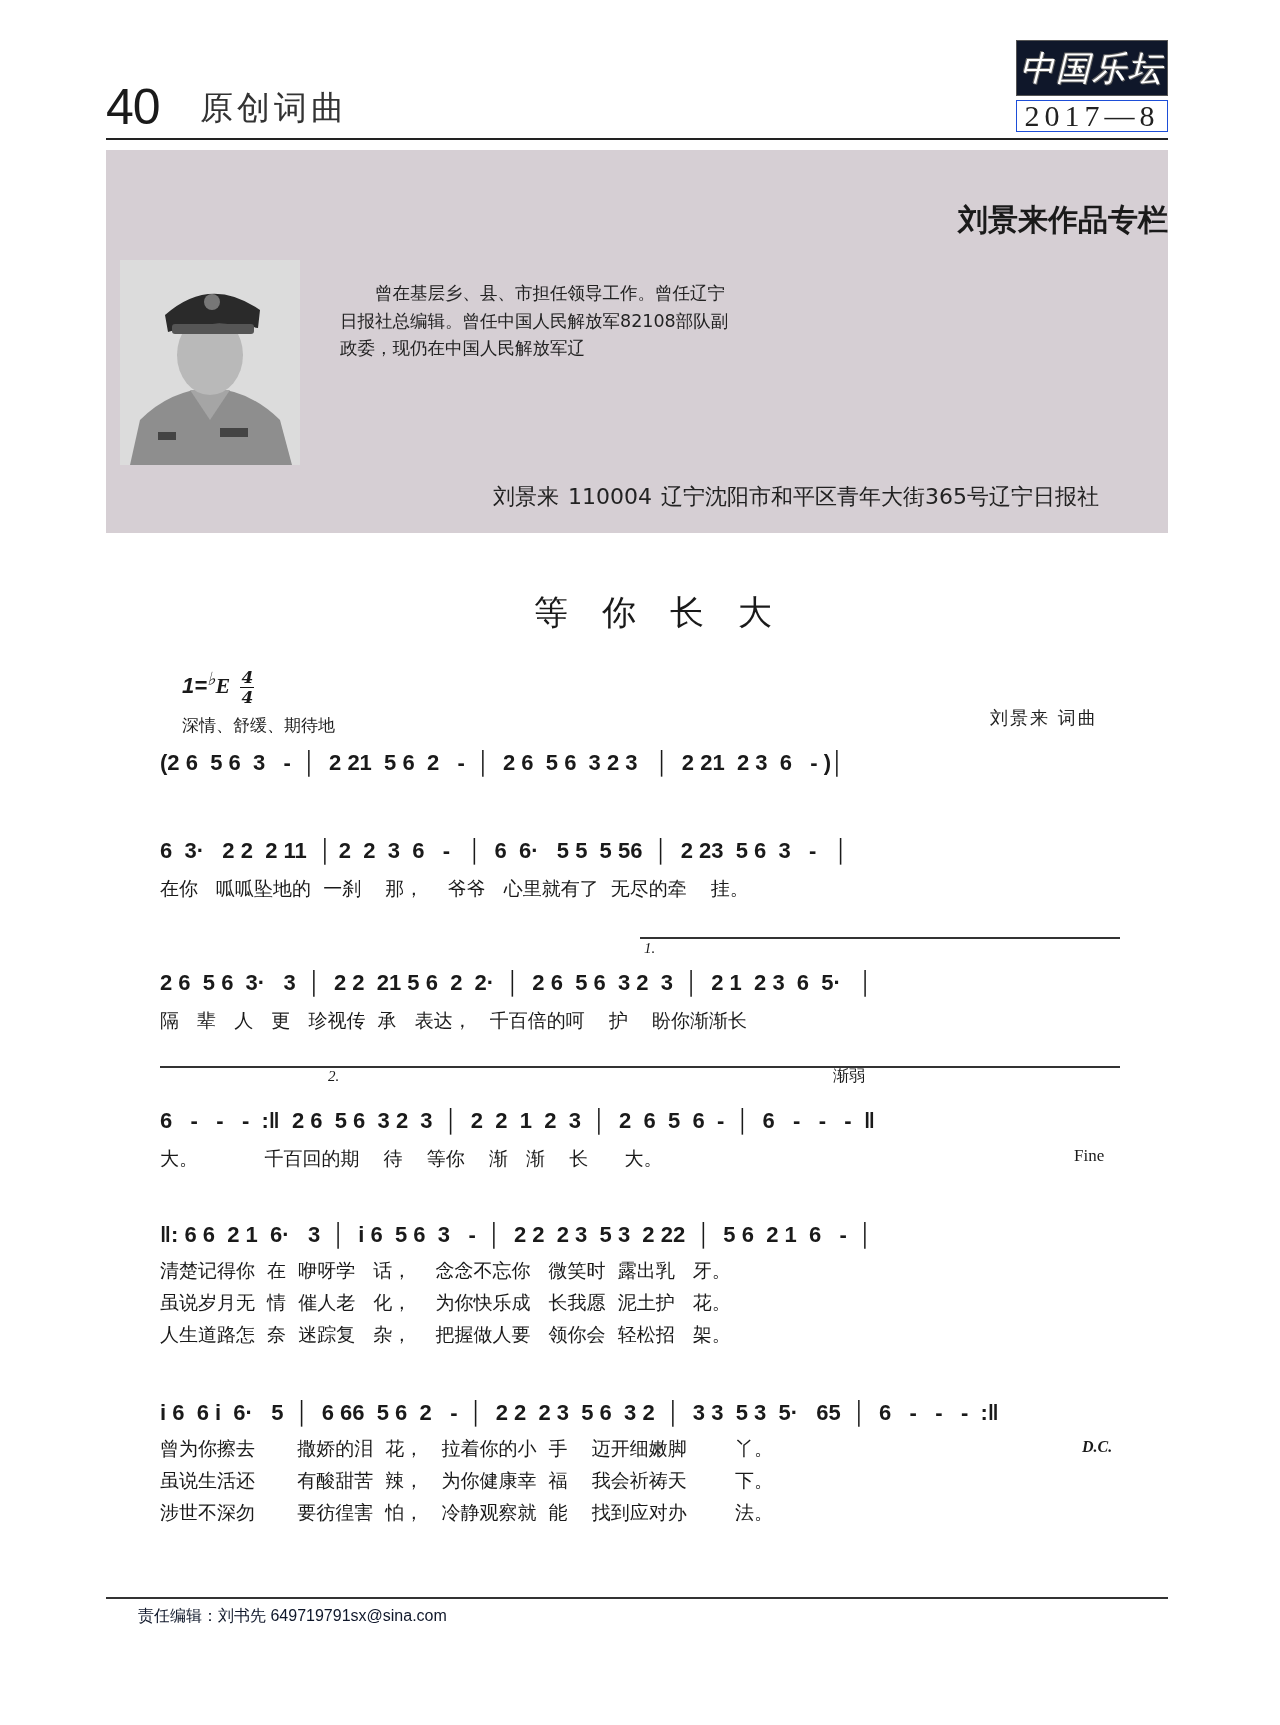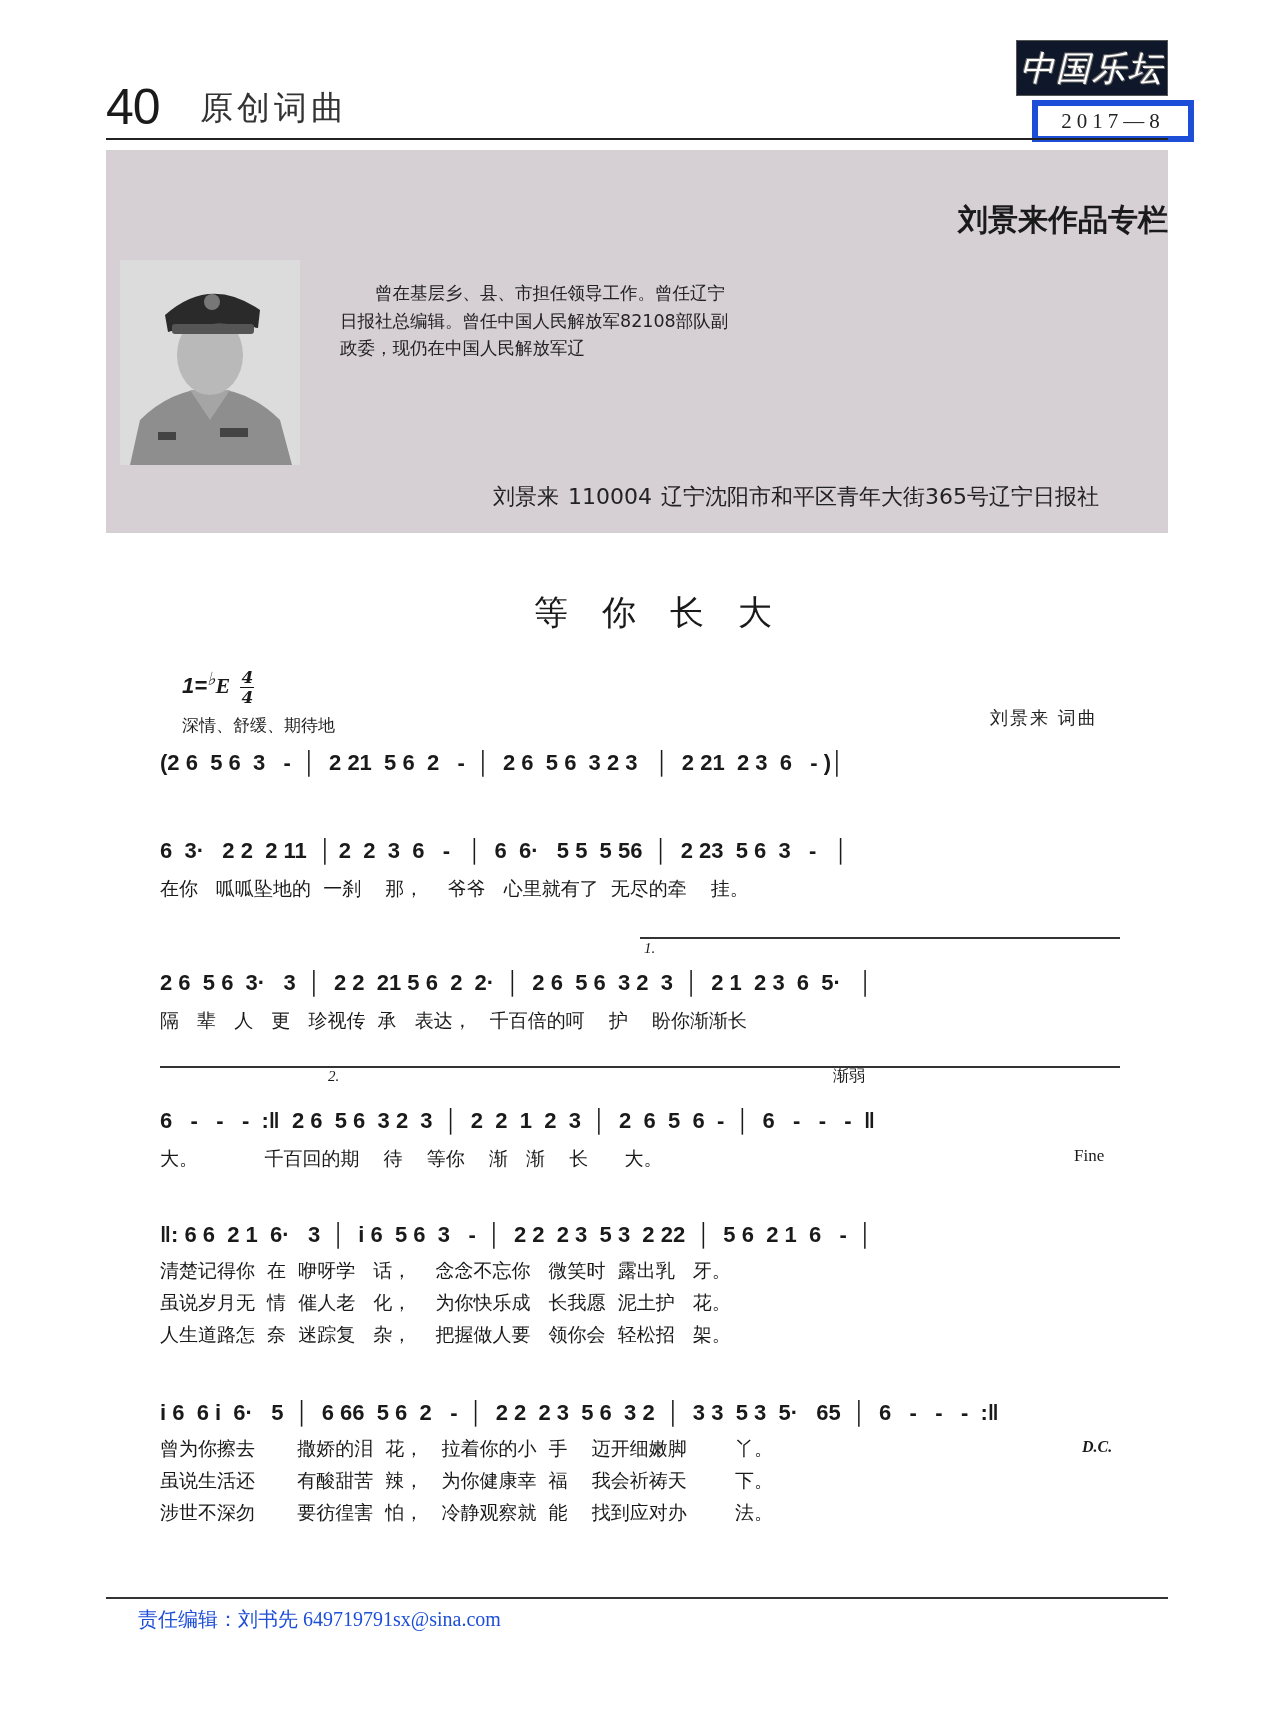--- a/index.html
+++ b/index.html
@@ -2,21 +2,21 @@
 <html><head>
 <meta charset="utf-8">
 <style>
   html,body{margin:0;padding:0;background:#fff;}
   body{width:1280px;height:1725px;position:relative;overflow:hidden;font-family:"DejaVu Sans","Liberation Sans",sans-serif;color:#1a1a1a;}
   .abs{position:absolute;}
   
   .page-num{left:106px;top:78px;font-family:"Liberation Sans",sans-serif;font-size:50px;font-weight:normal;letter-spacing:-1px;color:#1a1a1a;}
   .section-title{left:200px;top:86px;font-family:"DejaVu Serif",serif;font-size:33px;color:#333;letter-spacing:4px;}
   .logo-box{left:1016px;top:40px;width:150px;height:54px;background:#0f172a;border:1px solid #555;font-family:"DejaVu Serif",serif;font-size:34px;color:#fff;text-shadow:1px 1px 0 #666,-1px -1px 0 #666;text-align:center;line-height:54px;font-style:italic;letter-spacing:2px;}
-  .issue-box{left:1016px;top:100px;width:150px;height:30px;border:6px solid #1d4ed8;font-family:"Liberation Serif",serif;font-size:21px;text-align:center;line-height:30px;letter-spacing:5px;color:#222;margin-left:16px;}
+  .issue-box{left:1016px;top:100px;width:150px;height:30px;border:1px solid #1d4ed8;font-family:"Liberation Serif",serif;font-size:30px;text-align:center;line-height:30px;letter-spacing:5px;color:#222;}
   .head-rule{left:106px;top:138px;width:1062px;height:2px;background:#222;}
   
   .bio-panel{left:106px;top:150px;width:1062px;height:383px;background:#d6cfd4;}
   .bio-title{left:0;top:50px;width:1062px;text-align:right;font-family:"DejaVu Serif",serif;font-weight:bold;font-size:30px;color:#1a1a1a;padding-left:120px;box-sizing:border-box;}
   .photo{left:14px;top:110px;width:180px;height:205px;background:linear-gradient(180deg,#e8e8e8 0%,#cfcfcf 100%);overflow:hidden;}
   .bio-col{font-size:17.5px;line-height:27.5px;color:#222;}
   .bio-col p{margin:0;text-indent:2em;}
   .bio-col p.noindent{text-indent:0;}
   .col1{left:234px;top:130px;width:390px;}
   .col2{left:654px;top:130px;width:390px;}
@@ -34,21 +34,21 @@
   
   .row{left:160px;width:1000px;}
   .notes{position:absolute;left:0;top:0;width:1000px;height:40px;font-family:"Liberation Sans",sans-serif;font-weight:bold;font-size:22px;white-space:pre;}
   .lyric{position:absolute;left:0;width:1000px;font-family:"DejaVu Serif",serif;font-size:19px;white-space:pre;color:#1a1a1a;}
   .rule-top{position:absolute;height:1.5px;background:#333;}
   .volta{position:absolute;font-family:"Liberation Serif",serif;font-style:italic;font-size:15px;}
   .mark{position:absolute;font-size:16px;}
   .fine{position:absolute;font-family:"Liberation Serif",serif;font-size:17px;}
   .dc{position:absolute;font-family:"Liberation Serif",serif;font-style:italic;font-weight:bold;font-size:16px;}
   .foot-rule{left:106px;top:1597px;width:1062px;height:1.5px;background:#333;}
-  .foot-editor{left:138px;top:1606px;font-family:Liberation Serif, serif;font-size:20px;color:#1d4ed8;}
+  .foot-editor{left:138px;top:1606px;font-family:Liberation Sans, sans-serif;font-size:16px;color:#0f172a;}
 </style>
 </head>
 <body>
 
 <div class="abs page-num">40</div>
 <div class="abs section-title">原创词曲</div>
 <div class="abs logo-box">中国乐坛</div>
 <div class="abs issue-box">2017—8</div>
 <div class="abs head-rule"></div>
 

